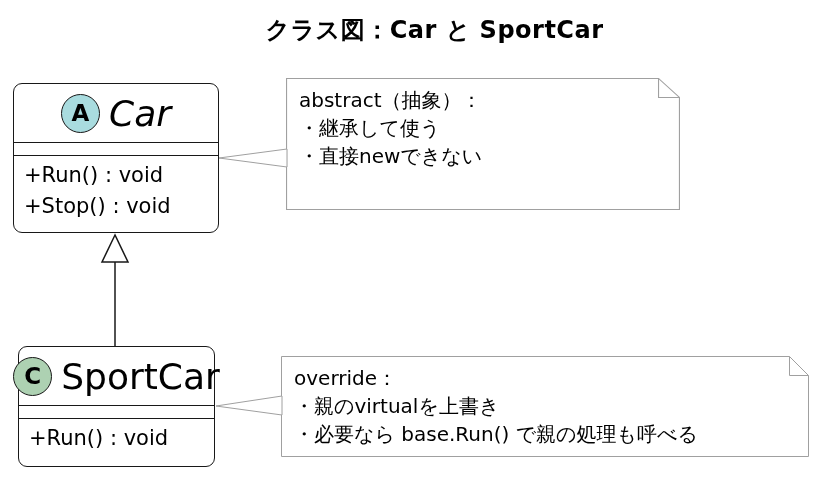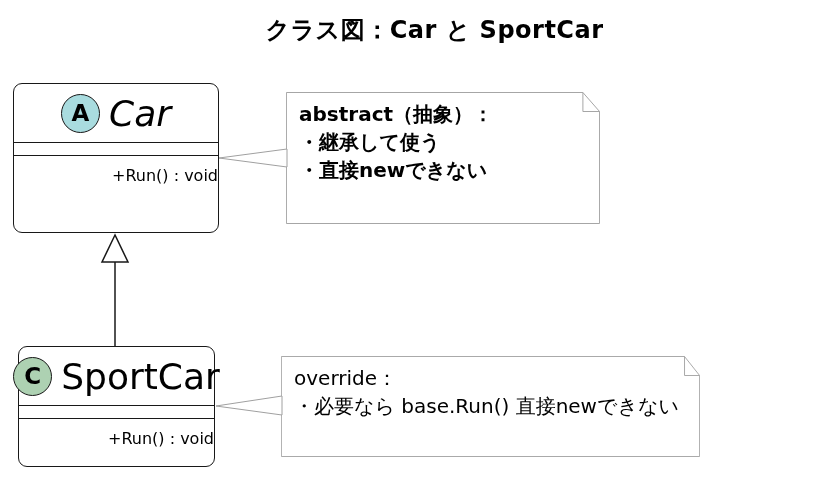--- a/index.html
+++ b/index.html
@@ -53,29 +53,28 @@
   }
   .class-name { font-size: 36px; white-space: nowrap; }
   .class-name.abstract { font-style: italic; }
   .class-fields {
     height: 12px;
     border-top: 1px solid #181818;
     border-bottom: 1px solid #181818;
   }
   .class-methods {
     padding: 4px 0 0 10px;
-    font-size: 16px;
+    font-size: 21px;
     line-height: 31px;
     white-space: nowrap;
-    text-align: right;
   }
   
   .uml-note { position: absolute; }
-  .note-abstract { left: 286px; top: 92px; width: 314px; height: 132px; font-weight: bold; }
-  .note-override { left: 281px; top: 356px; width: 419px; height: 101px; }
+  .note-abstract { left: 286px; top: 78px; width: 394px; height: 132px; }
+  .note-override { left: 281px; top: 356px; width: 528px; height: 101px; }
   .note-shape { position: absolute; left: 0; top: 0; width: 100%; height: 100%; }
   .note-text {
     position: absolute;
     left: 0; top: 0; right: 0; bottom: 0;
     padding: 8px 13px;
     font-size: 20px;
     line-height: 28px;
     white-space: nowrap;
   }
   
@@ -94,20 +93,21 @@
   <div class="diagram-title">クラス図：Car と SportCar</div>
 
   <div class="uml-class class-car">
     <div class="class-header">
       <span class="badge" style="background-color: rgb(169, 220, 223);">A</span>
       <span class="class-name abstract">Car</span>
     </div>
     <div class="class-fields"></div>
     <div class="class-methods">
       <div>+Run() : void</div>
+      <div>+Stop() : void</div>
     </div>
   </div>
 
   <div class="uml-class class-sportcar">
     <div class="class-header">
       <span class="badge" style="background-color: rgb(173, 209, 178);">C</span>
       <span class="class-name">SportCar</span>
     </div>
     <div class="class-fields"></div>
     <div class="class-methods">
@@ -127,21 +127,22 @@
     </div>
   </div>
 
   <div class="uml-note note-override">
     <svg class="note-shape" viewBox="0 0 528 101" preserveAspectRatio="none">
       <polygon points="0.5,0.5 508.5,0.5 527.5,19.5 527.5,100.5 0.5,100.5" fill="#ffffff" stroke="#A0A0A0" stroke-width="1"></polygon>
       <polyline points="508.5,0.5 508.5,19.5 527.5,19.5" fill="none" stroke="#A0A0A0" stroke-width="1"></polyline>
     </svg>
     <div class="note-text">
       <div>override：</div>
-      <div>・必要なら base.Run() 直接newできない</div>
+      <div>・親のvirtualを上書き</div>
+      <div>・必要なら base.Run() で親の処理も呼べる</div>
     </div>
   </div>
 
   <svg class="connector-layer" viewBox="0 0 821 478">
 
     <polygon points="219,158 287,149 287,167" fill="#ffffff" stroke="#A0A0A0" stroke-width="1"></polygon>
 
     <polygon points="216,406 282,396 282,415" fill="#ffffff" stroke="#A0A0A0" stroke-width="1"></polygon>
 
     <line x1="115" y1="261" x2="115" y2="346" stroke="#181818" stroke-width="1.5"></line>

